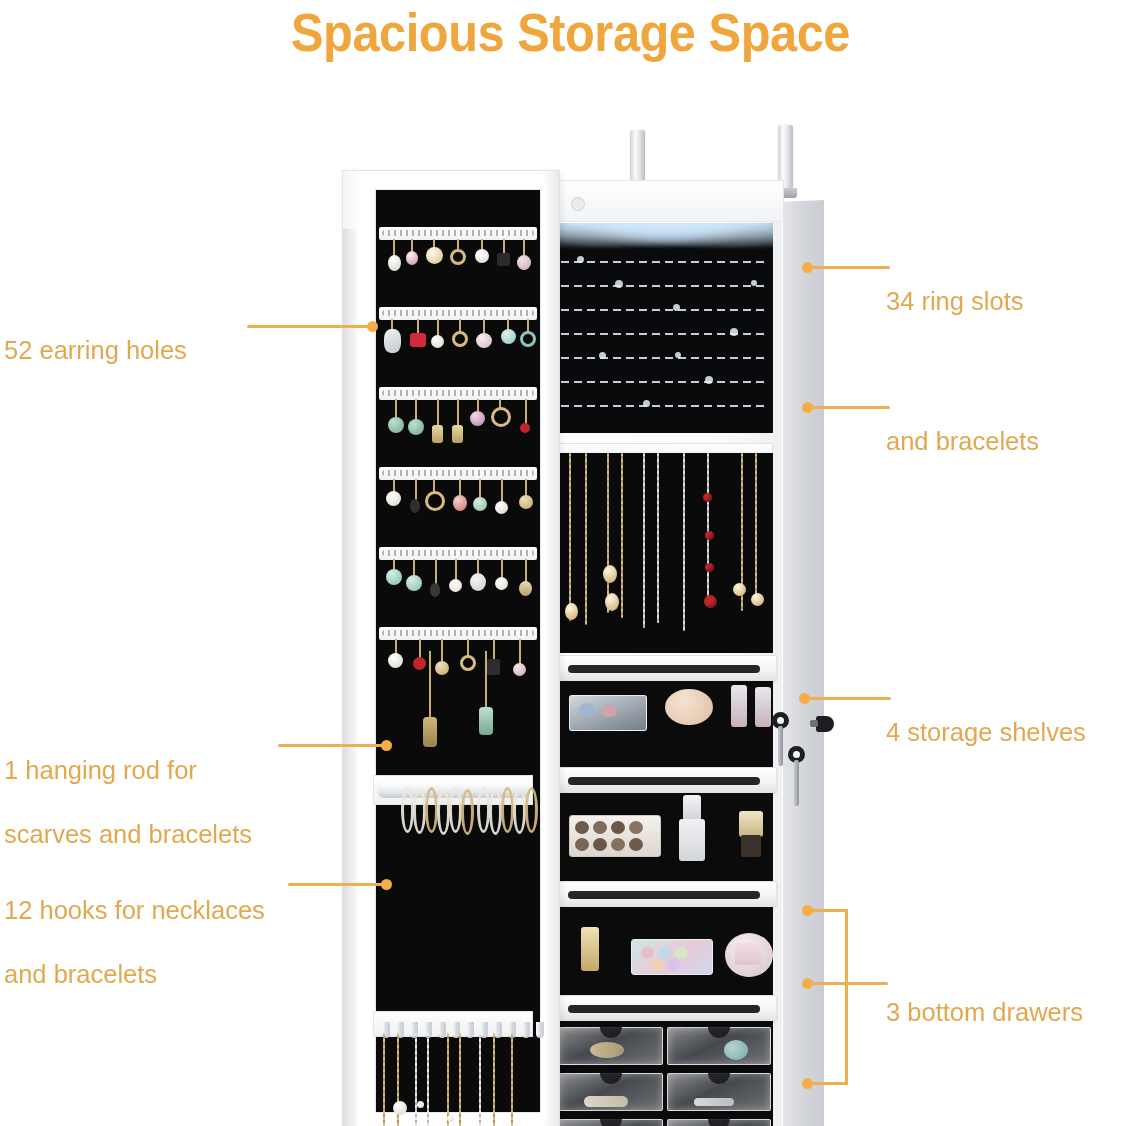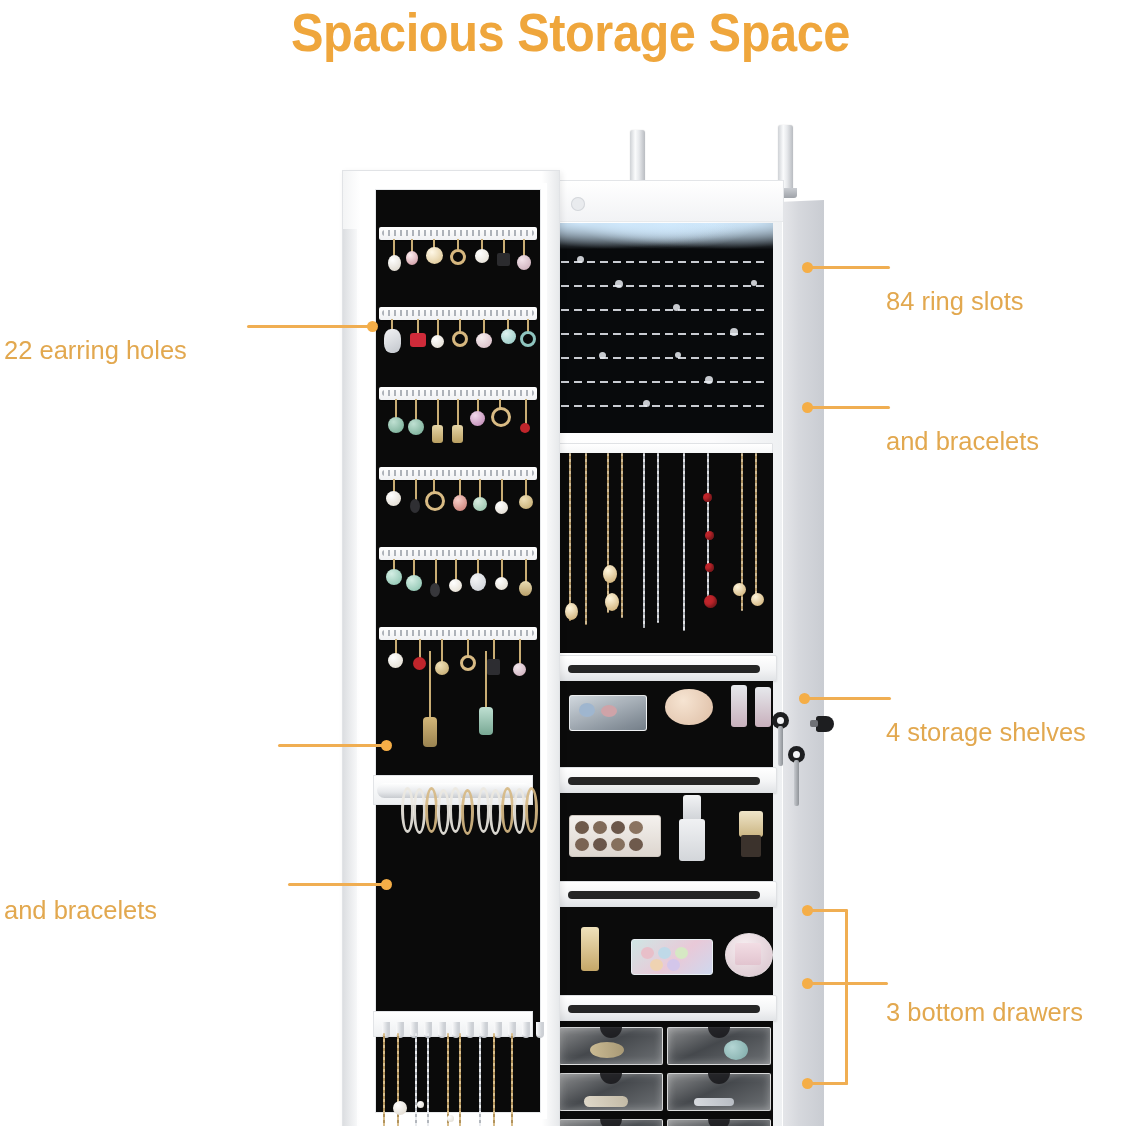--- a/index.html
+++ b/index.html
@@ -445,36 +445,41 @@
       <div class="nk silv" style="left:136px;top:862px;height:146px;"></div>
       <div class="nk gold" style="left:150px;top:862px;height:138px;"></div>
 
       <div class="nk gold" style="left:168px;top:862px;height:126px;"></div>
 
       <div class="ear" style="left:50px;top:930px;width:14px;height:14px;background:radial-gradient(circle at 35% 30%,#fff,#ddd6c9);border-radius:50%;"></div>
     </div>
   </div>
 
   <div class="callout left" style="left:4px;top:302px;width:360px;">
-    <div>22 earring holes</div>
+    <div>52 earring holes</div>
   </div>
   <div class="lead-line" style="left:247px;top:325px;width:125px;"></div>
   <div class="lead-dot" style="left:367px;top:321px;"></div>
 
+  <div class="callout left" style="left:4px;top:722px;width:360px;">
+    <div>1 hanging rod for</div>
+    <div>scarves and bracelets</div>
+  </div>
   <div class="lead-line" style="left:278px;top:744px;width:108px;"></div>
   <div class="lead-dot" style="left:381px;top:740px;"></div>
 
   <div class="callout left" style="left:4px;top:862px;width:380px;">
+    <div>12 hooks for necklaces</div>
     <div>and bracelets</div>
   </div>
   <div class="lead-line" style="left:288px;top:883px;width:98px;"></div>
   <div class="lead-dot" style="left:381px;top:879px;"></div>
 
   <div class="callout right" style="left:886px;top:253px;width:250px;">
-    <div>84 ring slots</div>
+    <div>34 ring slots</div>
   </div>
   <div class="lead-line" style="left:810px;top:266px;width:80px;"></div>
   <div class="lead-dot" style="left:802px;top:262px;"></div>
 
   <div class="callout right" style="left:886px;top:393px;width:255px;">
     <div>and bracelets</div>
   </div>
   <div class="lead-line" style="left:810px;top:406px;width:80px;"></div>
   <div class="lead-dot" style="left:802px;top:402px;"></div>
 

